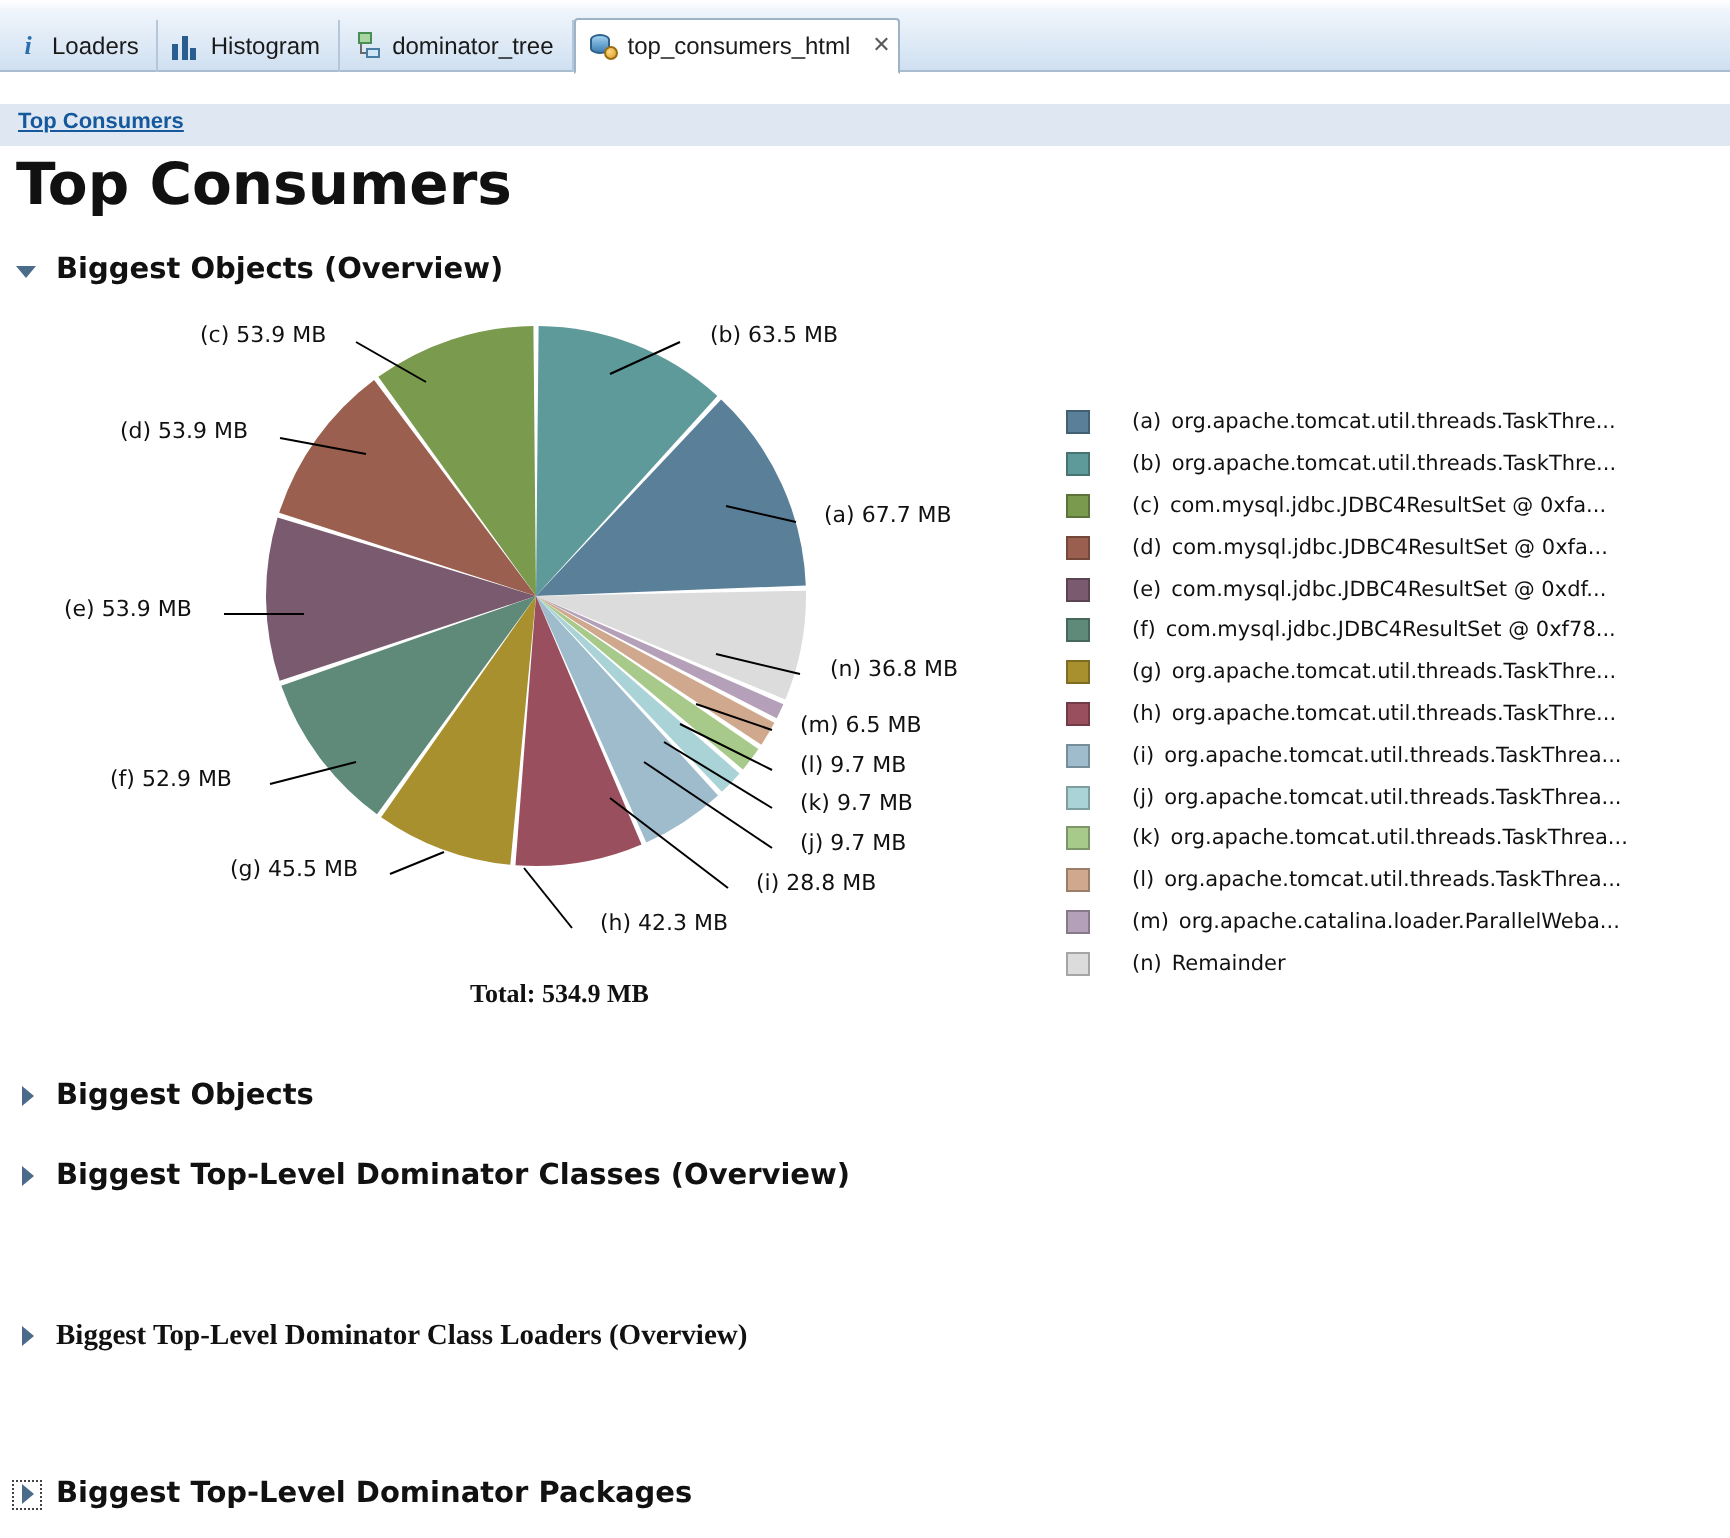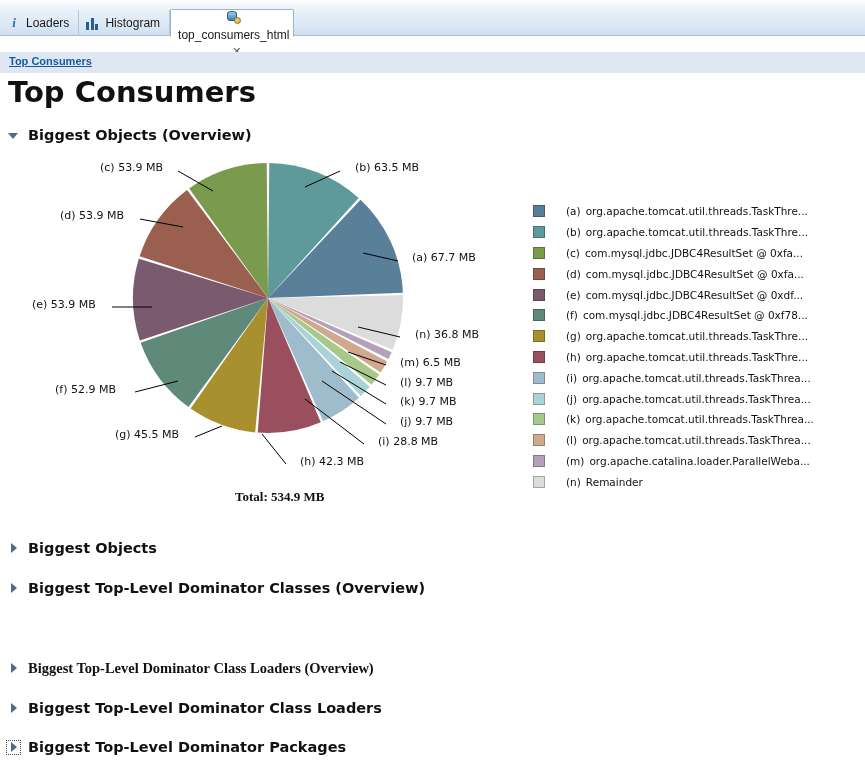--- a/index.html
+++ b/index.html
@@ -29,21 +29,20 @@
   }
   .tab.active {
     background:#ffffff;
     border: 1px solid #9db3c8;
     border-bottom: 1px solid #ffffff;
     border-top:1px solid #9db3c8;
     height:28px;
     margin-bottom:-1px;
     border-radius: 2px 2px 0 0;
     padding-right:4px;
-    flex-direction:column;
   }
   .tab .close-x {
     font-size:11px; color:#5a5a5a; margin-left:6px; line-height:1;
     font-family:"Liberation Sans",sans-serif;
   }
   .tab-label { line-height:1; }
 
   
   .ic { width:14px; height:14px; display:inline-block; position:relative; flex:0 0 14px; }
   .ic-info { color:#2a6fb0; font-weight:bold; font-style:italic; font-size:13px; text-align:center;
@@ -130,20 +129,29 @@
           <span class="ic ic-info">i</span>
           <span class="tab-label">Loaders</span>
         </div>
         <div class="tab">
           <span class="ic ic-hist">
             <i></i>
             <i></i>
             <i></i>
           </span>
           <span class="tab-label">Histogram</span>
+        </div>
+        <div class="tab">
+          <span class="ic ic-tree">
+            <span class="n1"></span>
+            <span class="ln"></span>
+            <span class="ln2"></span>
+            <span class="n2"></span>
+          </span>
+          <span class="tab-label">dominator_tree</span>
         </div>
         <div class="tab active">
           <span class="ic ic-db">
             <span class="cyl"></span>
             <span class="dot"></span>
           </span>
           <span class="tab-label">top_consumers_html</span>
           <span class="close-x">✕</span>
         </div>
       </div>
@@ -289,23 +297,19 @@
       <span>Biggest Objects</span>
     </div>
     <div class="section" style="top:507px;">
       <span class="tri closed"></span>
       <span>Biggest Top-Level Dominator Classes (Overview)</span>
     </div>
     <div class="section" style="top:587px;font-family:Liberation Serif, serif;">
       <span class="tri closed"></span>
       <span>Biggest Top-Level Dominator Class Loaders (Overview)</span>
     </div>
-    <div class="section" style="top:627px;">
-      <span class="tri closed"></span>
-      <span>Biggest Top-Level Dominator Class Loaders</span>
-    </div>
     <div class="section" style="top:666px;">
       <span class="tri closed focus"></span>
       <span>Biggest Top-Level Dominator Packages</span>
     </div>
 
   </div>
 </div>
 
 </body></html>

